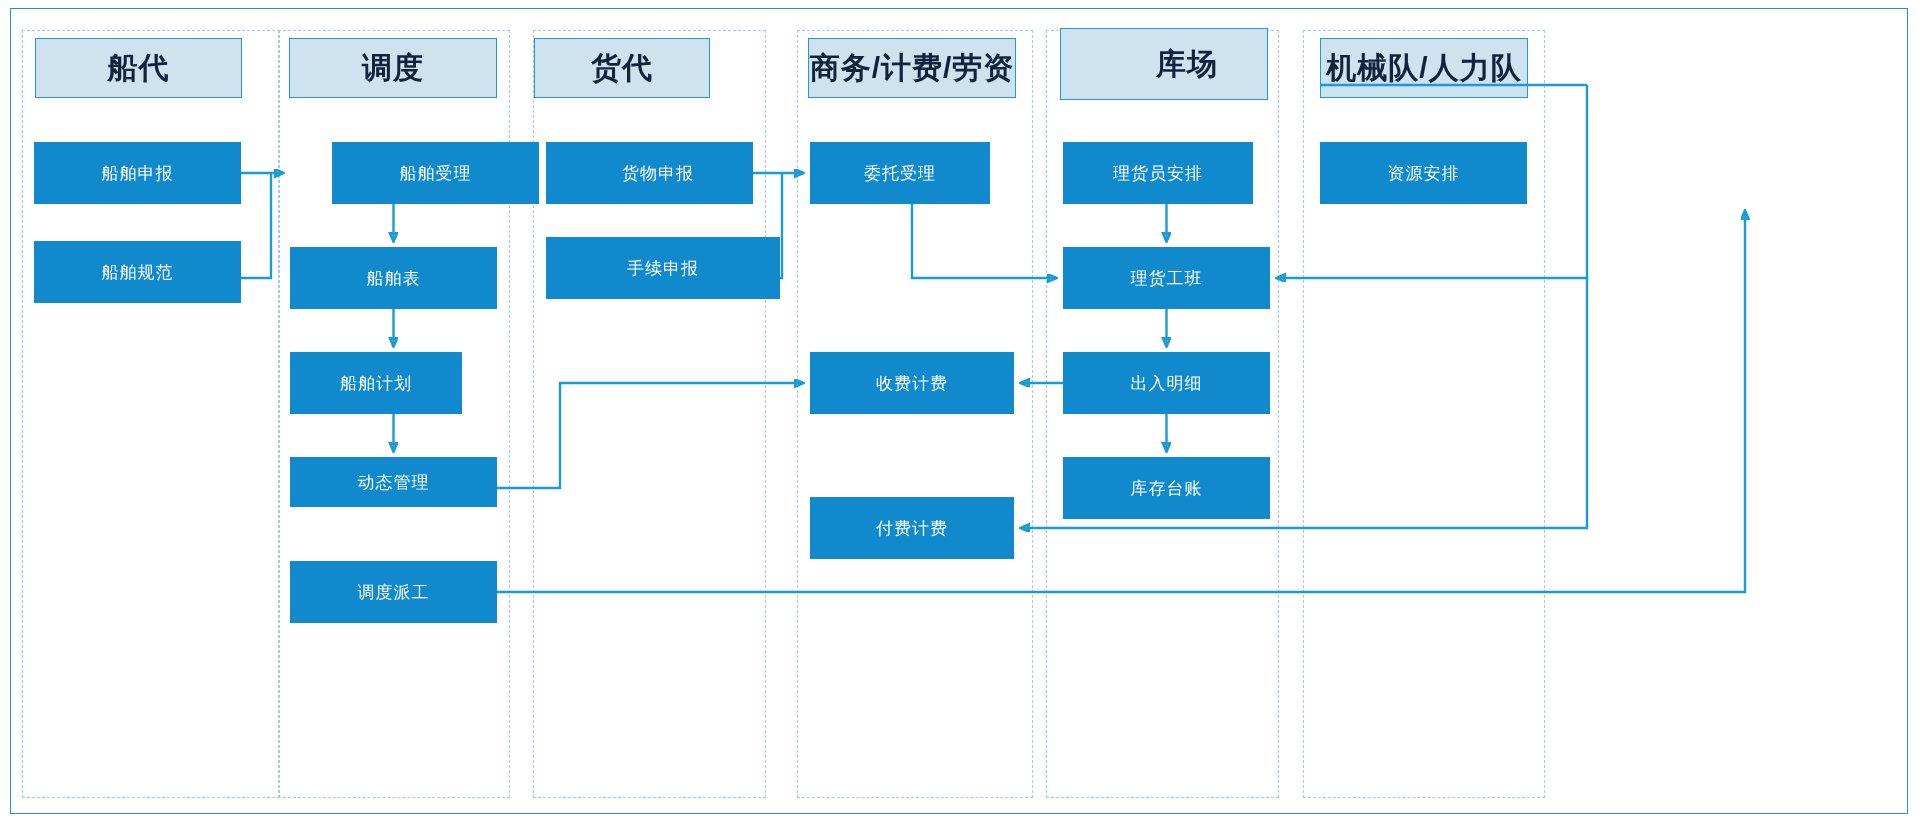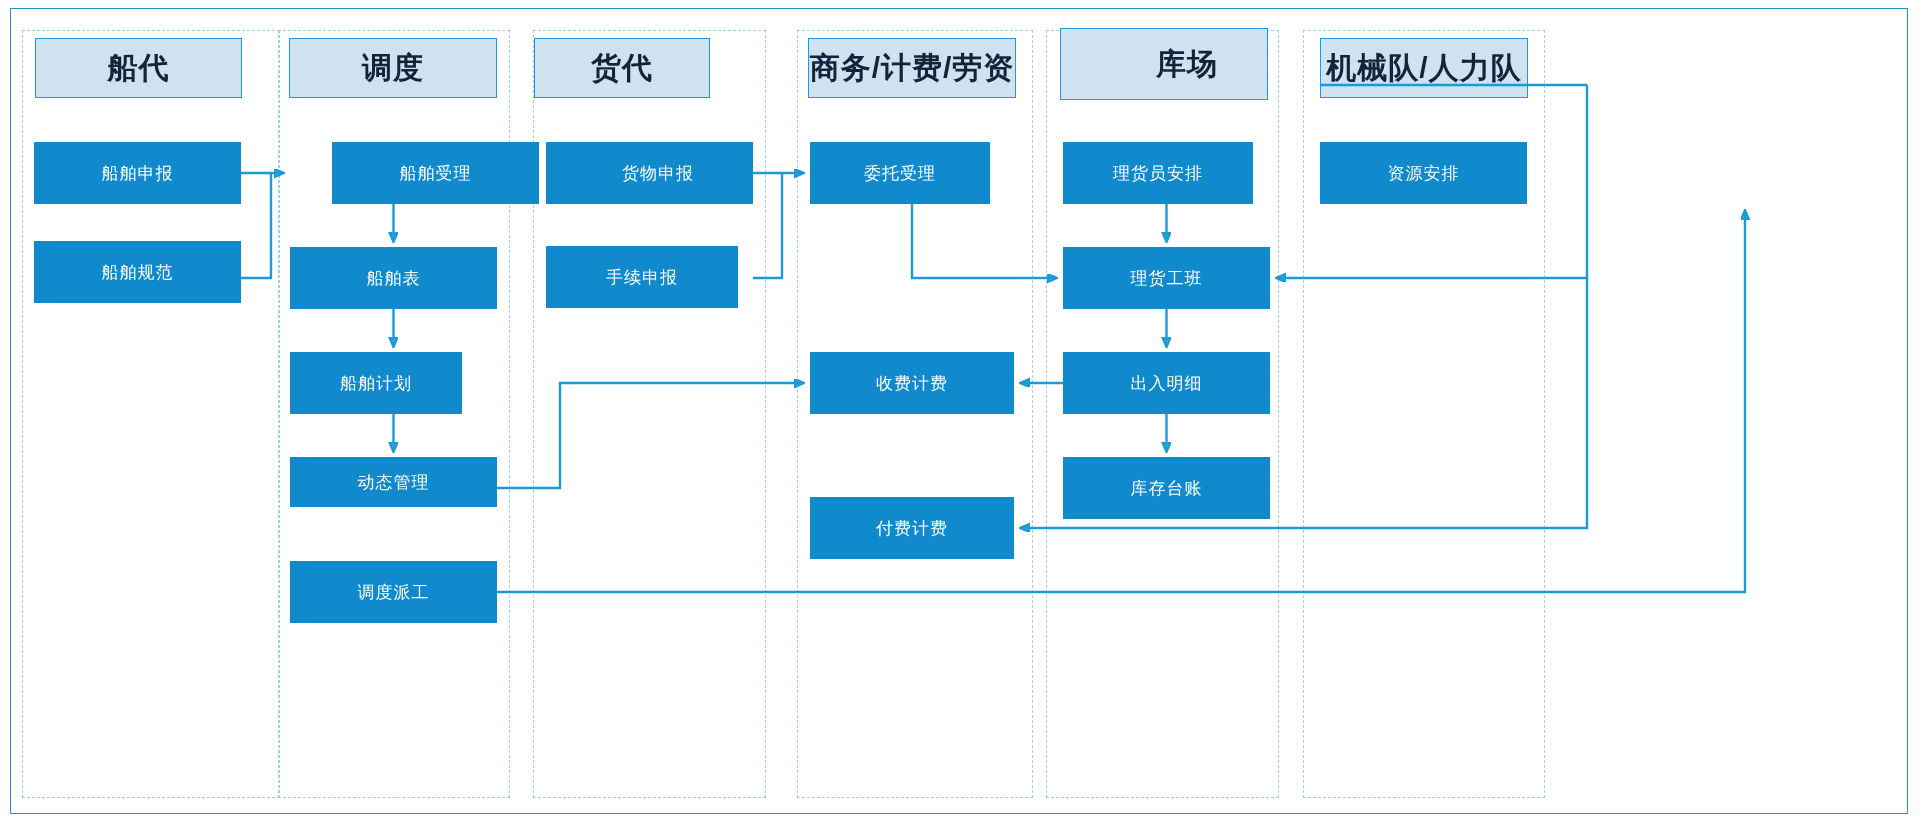--- a/index.html
+++ b/index.html
@@ -126,21 +126,21 @@
   </svg>
 
   <div class="node" id="n0" style="left: 34px; top: 142px; width: 207px; height: 62px;">船舶申报</div>
   <div class="node" id="n1" style="left: 34px; top: 241px; width: 207px; height: 62px;">船舶规范</div>
   <div class="node" id="n2" style="left: 290px; top: 142px; width: 207px; height: 62px; margin-left: 42px;">船舶受理</div>
   <div class="node" id="n3" style="left: 290px; top: 247px; width: 207px; height: 62px;">船舶表</div>
   <div class="node" id="n4" style="left: 290px; top: 352px; width: 172px; height: 62px;">船舶计划</div>
   <div class="node" id="n5" style="left: 290px; top: 457px; width: 207px; height: 50px;">动态管理</div>
   <div class="node" id="n6" style="left: 290px; top: 561px; width: 207px; height: 62px;">调度派工</div>
   <div class="node" id="n7" style="left: 546px; top: 142px; width: 207px; height: 62px; padding-left: 17px;">货物申报</div>
-  <div class="node" id="n8" style="left: 546px; top: 246px; width: 192px; height: 62px; text-align: center;">手续申报</div>
+  <div class="node" id="n8" style="left: 546px; top: 237px; width: 234px; height: 62px; text-align: center;">手续申报</div>
   <div class="node" id="n9" style="left: 810px; top: 142px; width: 180px; height: 62px;">委托受理</div>
   <div class="node" id="n10" style="left: 810px; top: 352px; width: 204px; height: 62px;">收费计费</div>
   <div class="node" id="n11" style="left: 810px; top: 497px; width: 204px; height: 62px;">付费计费</div>
   <div class="node" id="n12" style="left: 1063px; top: 142px; width: 190px; height: 62px;">理货员安排</div>
   <div class="node" id="n13" style="left: 1063px; top: 247px; width: 207px; height: 62px;">理货工班</div>
   <div class="node" id="n14" style="left: 1063px; top: 352px; width: 207px; height: 62px;">出入明细</div>
   <div class="node" id="n15" style="left: 1063px; top: 457px; width: 207px; height: 62px;">库存台账</div>
   <div class="node" id="n16" style="left: 1320px; top: 142px; width: 207px; height: 62px;">资源安排</div>
 
 </div>

